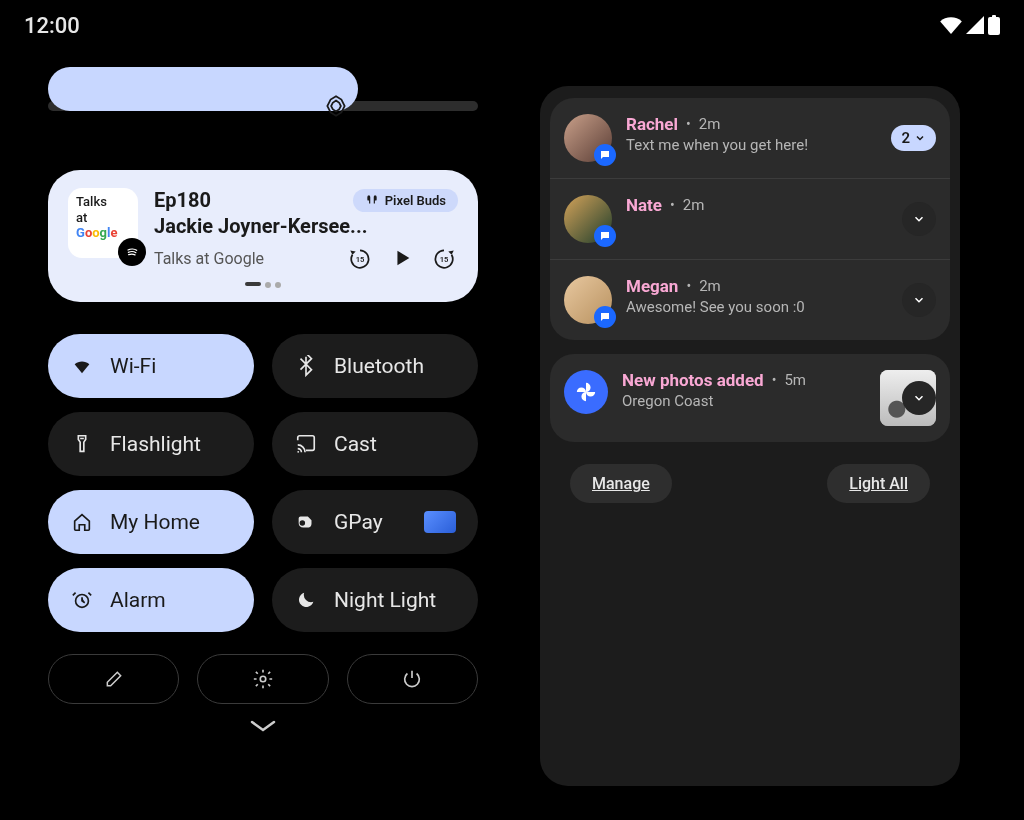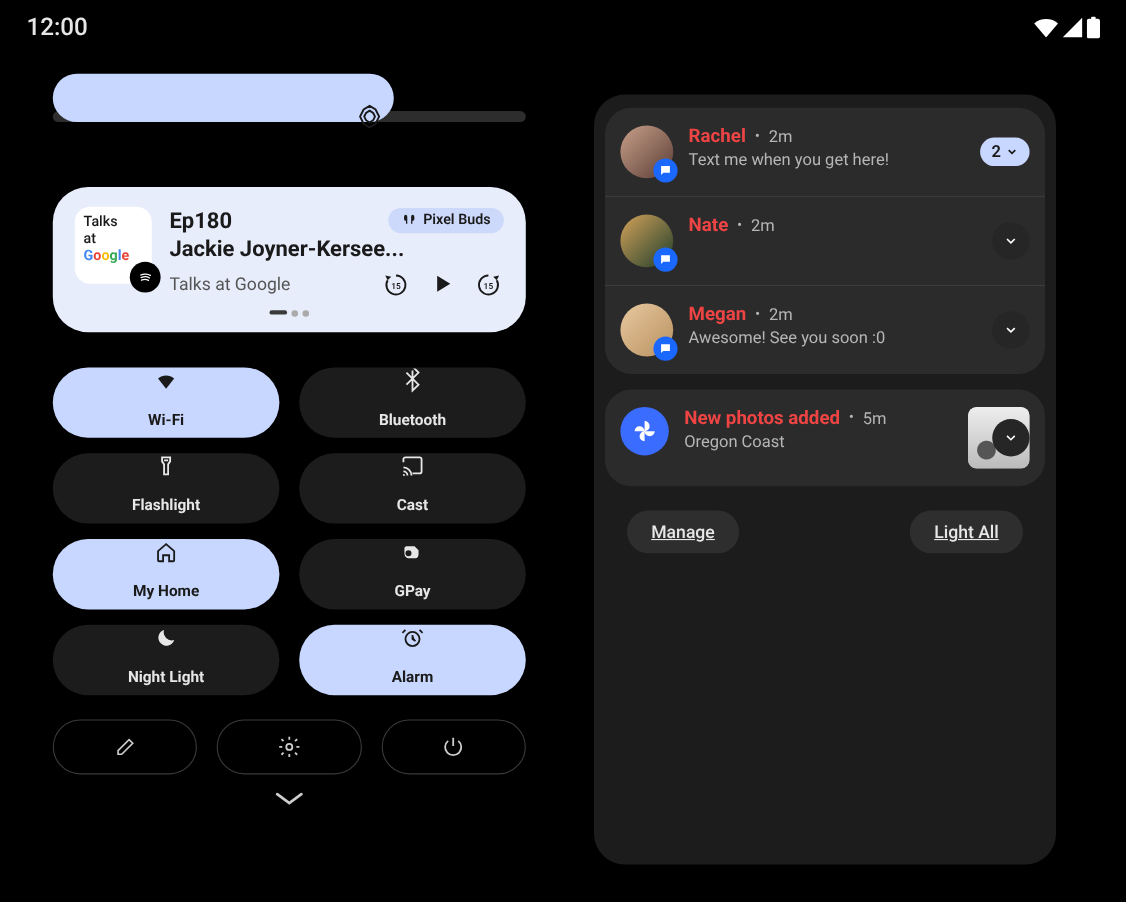--- a/index.html
+++ b/index.html
@@ -51,41 +51,41 @@
   .media-row3{display:flex;align-items:center;justify-content:space-between;margin-top:6px;}
   .media-show{font-size:16px;color:#555;}
   .media-controls{display:flex;align-items:center;gap:14px;}
   .media-ctrl{width:28px;height:28px;display:flex;align-items:center;justify-content:center;}
   .media-pager{display:flex;justify-content:center;gap:4px;margin-top:10px;}
   .pager-dash{width:16px;height:4px;border-radius:2px;background:#3a3a3a;}
   .pager-dot{width:6px;height:6px;border-radius:3px;background:#aaa;}
   
   
   .tiles{margin-top:32px;display:grid;grid-template-columns:1fr 1fr;gap:14px 18px;}
-  .tile{height:64px;border-radius:32px;display:flex;align-items:center;gap:16px;padding:0 22px;font-size:14px;font-weight:700;flex-direction:column;}
+  .tile{height:64px;border-radius:32px;display:flex;align-items:center;gap:16px;padding:0 22px;font-size:21px;font-weight:400;}
   .tile.on{background:var(--tile-on);color:var(--text-dark);}
   .tile.off{background:var(--tile-off);color:var(--text-light);}
   .tile-icon{width:24px;height:24px;display:flex;align-items:center;justify-content:center;flex-shrink:0;}
   .tile-extra{margin-left:auto;width:32px;height:22px;border-radius:4px;background:linear-gradient(135deg,#5a8fff 0%,#2a5ed8 100%);}
   
   
   .footer-btns{margin-top:22px;display:flex;gap:18px;}
   .footer-btn{flex:1;height:50px;border:1.5px solid #3a3a3a;border-radius:26px;display:flex;align-items:center;justify-content:center;}
   .handle{display:flex;justify-content:center;margin-top:14px;}
   
   
   .notif-group{background:var(--notif);border-radius:24px;overflow:hidden;margin-bottom:14px;}
   .notif{display:flex;align-items:flex-start;gap:14px;padding:16px 14px;position:relative;}
   .notif+.notif{border-top:1px solid #3c3c3c;}
   .notif-avatar{width:48px;height:48px;border-radius:50%;flex-shrink:0;position:relative;}
   .app-badge{position:absolute;right:-4px;bottom:-4px;width:22px;height:22px;border-radius:50%;display:flex;align-items:center;justify-content:center;}
   .app-badge.msg{background:var(--badge-blue);}
   .notif-body{flex:1;min-width:0;}
   .notif-head{display:flex;align-items:center;gap:8px;font-size:17px;}
-  .notif-name{font-weight:700;color:#ef4444;}
+  .notif-name{font-weight:700;color:#f9a8d4;}
   .notif-dot{color:var(--text-dim);font-size:14px;}
   .notif-time{color:var(--text-dim);font-size:15px;}
   .notif-msg{color:var(--text-dim);font-size:15px;margin-top:2px;}
   .notif-actions{position:absolute;right:14px;top:50%;transform:translateY(-50%);display:flex;align-items:center;gap:10px;}
   .expand-btn{width:34px;height:34px;background:var(--expand-btn);border-radius:50%;display:flex;align-items:center;justify-content:center;}
   .count-badge{background:var(--tile-on);color:var(--text-dark);border-radius:17px;padding:4px 10px;font-size:15px;font-weight:600;display:flex;align-items:center;gap:4px;}
   .notif-thumb{width:56px;height:56px;border-radius:8px;background:linear-gradient(135deg,#d4d4d4,#888);margin-left:auto;position:relative;overflow:hidden;}
   .notif-thumb::after{content:"";position:absolute;inset:0;background:
     radial-gradient(circle at 30% 70%, #555 0 8px, transparent 9px),
     radial-gradient(circle at 70% 60%, #666 0 10px, transparent 11px),
@@ -229,36 +229,36 @@
     </div>
       <div class="tile off">
     <span class="tile-icon">
       <svg width="22" height="22" viewBox="0 0 24 24" style="color:#e7e7e7">
             <path fill="currentColor" d="M4 8c0-1 1-2 2-2h8l4 4v4c0 2-1 4-3 4H9c-3 0-5-2-5-5zm4 2a3 3 0 1 0 0 6 3 3 0 0 0 0-6z"></path>
           </svg>
     </span>
     <span>GPay</span>
     <span class="tile-extra"></span>
       </div>
-      <div class="tile off">
-    <span class="tile-icon">
-      <svg width="22" height="22" viewBox="0 0 24 24" style="color:#e7e7e7">
-            <path fill="currentColor" d="M20 14A8 8 0 0 1 10 4a8 8 0 1 0 10 10z"></path>
-          </svg>
-    </span>
-    <span>Night Light</span>
-    </div>
       <div class="tile on">
     <span class="tile-icon">
       <svg width="22" height="22" viewBox="0 0 24 24" style="color:#1a1a1a">
             <circle cx="12" cy="13" r="7" fill="none" stroke="currentColor" stroke-width="1.8"></circle>
             <path stroke="currentColor" stroke-width="1.8" d="M12 9v4l3 2M5 4L2 7M19 4l3 3"></path>
           </svg>
     </span>
     <span>Alarm</span>
+    </div>
+      <div class="tile off">
+    <span class="tile-icon">
+      <svg width="22" height="22" viewBox="0 0 24 24" style="color:#e7e7e7">
+            <path fill="currentColor" d="M20 14A8 8 0 0 1 10 4a8 8 0 1 0 10 10z"></path>
+          </svg>
+    </span>
+    <span>Night Light</span>
     </div>
     </div>
 
   <div class="footer-btns">
     <div class="footer-btn">
       <svg width="20" height="20" viewBox="0 0 24 24">
           <path fill="none" stroke="#ccc" stroke-width="1.8" d="M4 20 L4 16 L16 4 L20 8 L8 20 Z"></path>
         </svg>
     </div>
     <div class="footer-btn">

